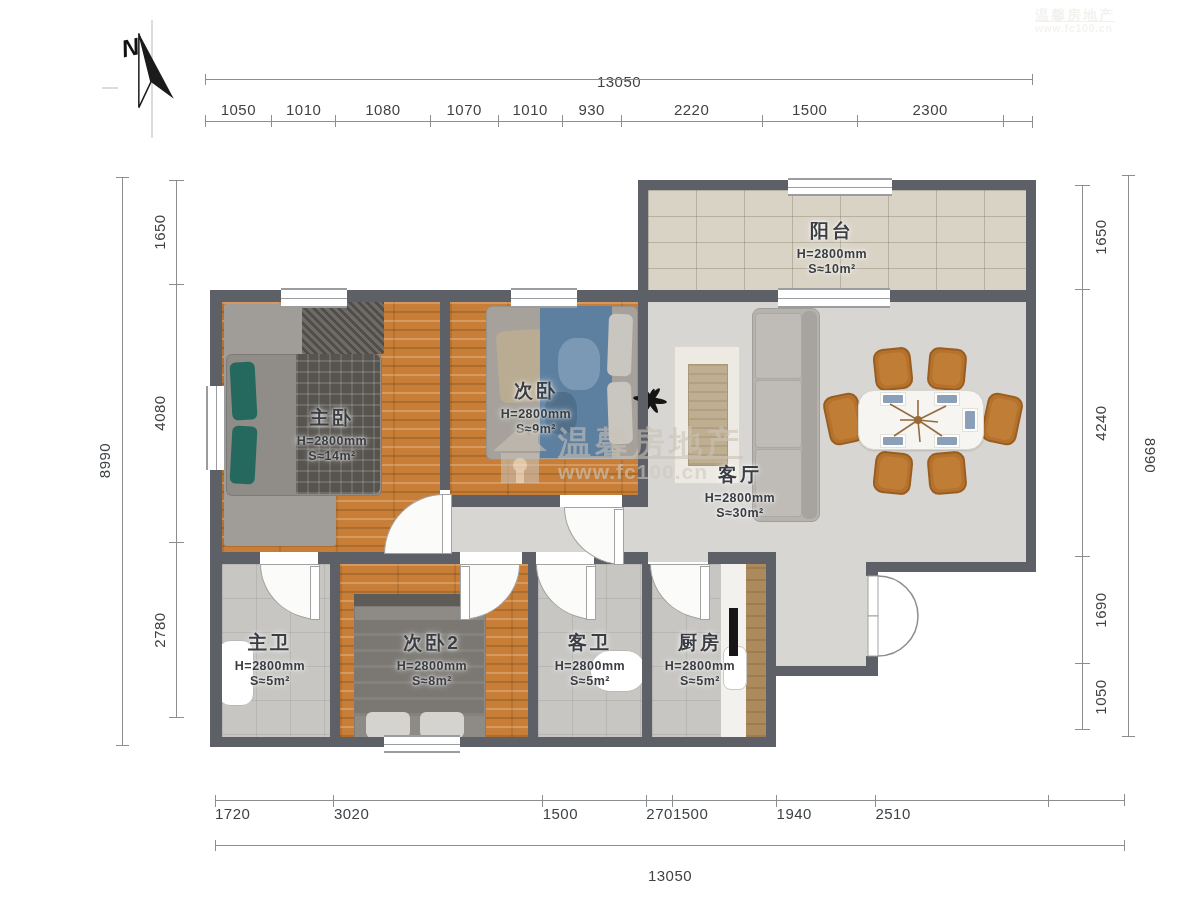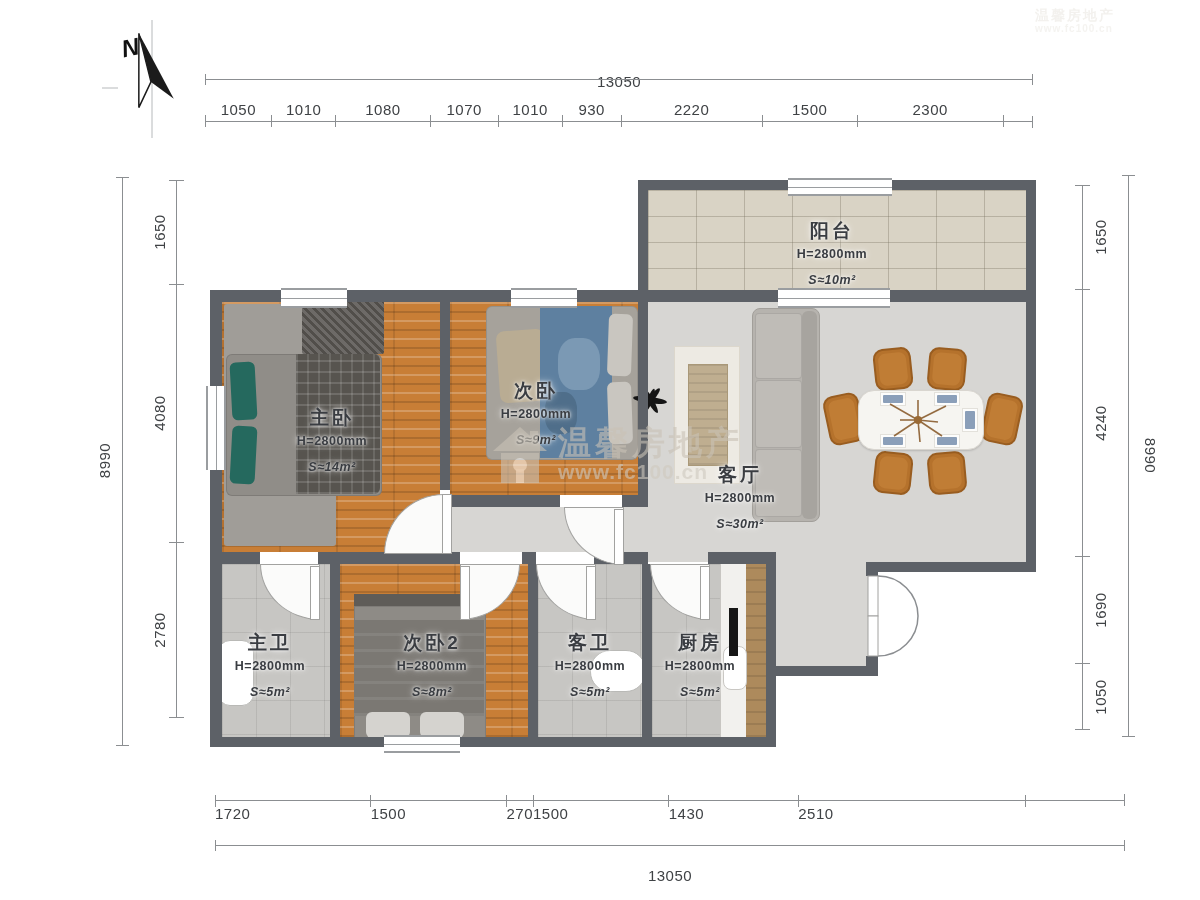--- a/index.html
+++ b/index.html
@@ -52,33 +52,33 @@
   .win-v::after{content:"";position:absolute;top:0;bottom:0;left:50%;width:1px;background:#9a9da0;}
   .fan{position:absolute;background:#fbfbfa;border:1px solid #a2a2a0;}
   .fan.tl{border-radius:100% 0 0 0;}
   .fan.bl{border-radius:0 0 0 100%;}
   .fan.br{border-radius:0 0 100% 0;}
   .leaf{position:absolute;background:#ffffff;border:1px solid #a2a2a0;}
   .room-label{position:absolute;text-align:center;transform:translateX(-50%);color:#3a3d42;
      text-shadow:0 0 3px rgba(255,255,255,.95),0 0 7px rgba(255,255,255,.8);}
   .room-label .nm{font-size:19px;font-weight:bold;letter-spacing:3px;}
   .room-label .ht{font-size:12.5px;font-weight:600;margin-top:3px;letter-spacing:.5px;}
-  .room-label .ar{font-size:12.5px;font-weight:600;margin-top:12px;letter-spacing:.5px;font-style:italic;}
+  .room-label .ar{font-size:12.5px;font-weight:600;margin-top:1px;letter-spacing:.5px;}
   
   .sofa{position:absolute;background:#b6b3ae;border:1px solid #a29f9a;border-radius:8px;}
   .sofa .back{position:absolute;top:2px;bottom:2px;right:2px;width:15px;background:#a7a49f;border-radius:6px;}
   .cushion{position:absolute;background:#bfbcb7;border:1px solid rgba(0,0,0,.10);border-radius:4px;}
   .chair{position:absolute;background:#b5722c;border:2px solid #995d20;border-radius:10px;}
   .chair::after{content:"";position:absolute;inset:3px;background:#c07d35;border-radius:7px;}
   .table{position:absolute;background:#f6f5f1;border:1px solid #d9d6d0;border-radius:16px;box-shadow:0 1px 2px rgba(0,0,0,.15);}
   .mat{position:absolute;background:#fdfdfc;border:1px solid #e3e1db;}
   .mat::after{content:"";position:absolute;inset:2px;background:#6e87a8;opacity:.8;border-radius:1px;}
   .pillow{position:absolute;border-radius:6px;}
   .wm{position:absolute;display:flex;align-items:center;gap:10px;opacity:.6;}
-  .wm .brand{font-size:33px;font-weight:bold;color:#c9c2b6;letter-spacing:4px;line-height:1.05;}
+  .wm .brand{font-size:33px;font-weight:bold;color:#c9c2b6;letter-spacing:4px;line-height:1.05;text-decoration:underline;}
   .wm .url{font-size:21px;font-weight:bold;color:#cfc9bf;letter-spacing:1px;}
   .wm.corner{opacity:.35;gap:6px;}
   .wm.corner .brand{font-size:14px;letter-spacing:2px;color:#ddd8cf;}
   .wm.corner .url{font-size:10px;color:#e2ded6;}
   .disclaimer{position:absolute;font-size:16px;color:#1f1f1f;letter-spacing:1.5px;}
 </style>
 </head>
 <body>
 
 <div class="canvas">
@@ -123,31 +123,34 @@
     <div class="hseg" style="flex:2300">
         <span>2300</span>
       </div>
     <div class="hseg" style="flex:470"></div>
   </div>
 
   <div class="dim-row bottom dimtext" style="left:215px;top:800px;width:910px;height:28px">
     <div class="hseg" style="flex:1720">
         <span>1720</span>
       </div>
+    <div class="hseg" style="flex:3020">
+        <span>3020</span>
+      </div>
     <div class="hseg" style="flex:1500">
         <span>1500</span>
       </div>
     <div class="hseg" style="flex:270">
         <span>270</span>
       </div>
     <div class="hseg" style="flex:1500">
         <span>1500</span>
       </div>
     <div class="hseg" style="flex:1430">
-        <span>1430</span>
+        <span>1940</span>
       </div>
     <div class="hseg" style="flex:2510">
         <span>2510</span>
       </div>
     <div class="hseg" style="flex:1100"></div>
   </div>
   <div class="oline-h" style="left:215px;top:845px;width:910px"></div>
   <div class="total-label dimtext" style="left:215px;top:851px;width:910px">13050</div>
 
   <div class="oline-v" style="left:122px;top:177px;height:569px"></div>

